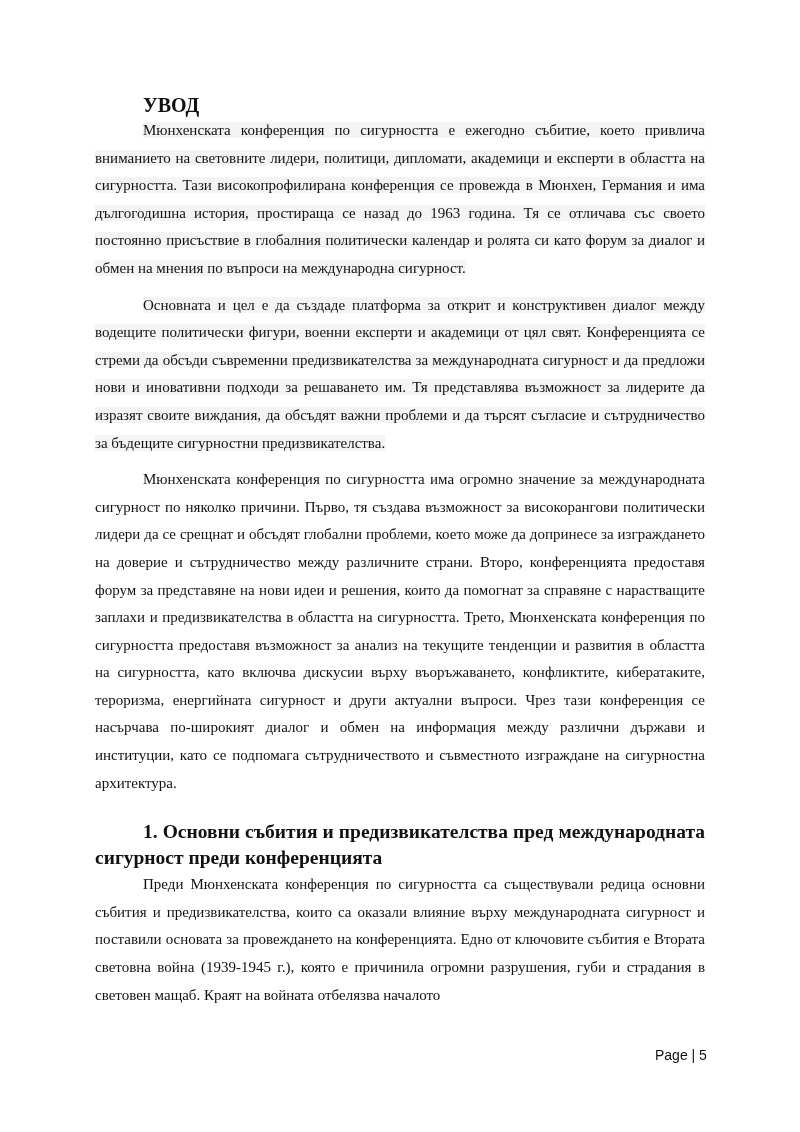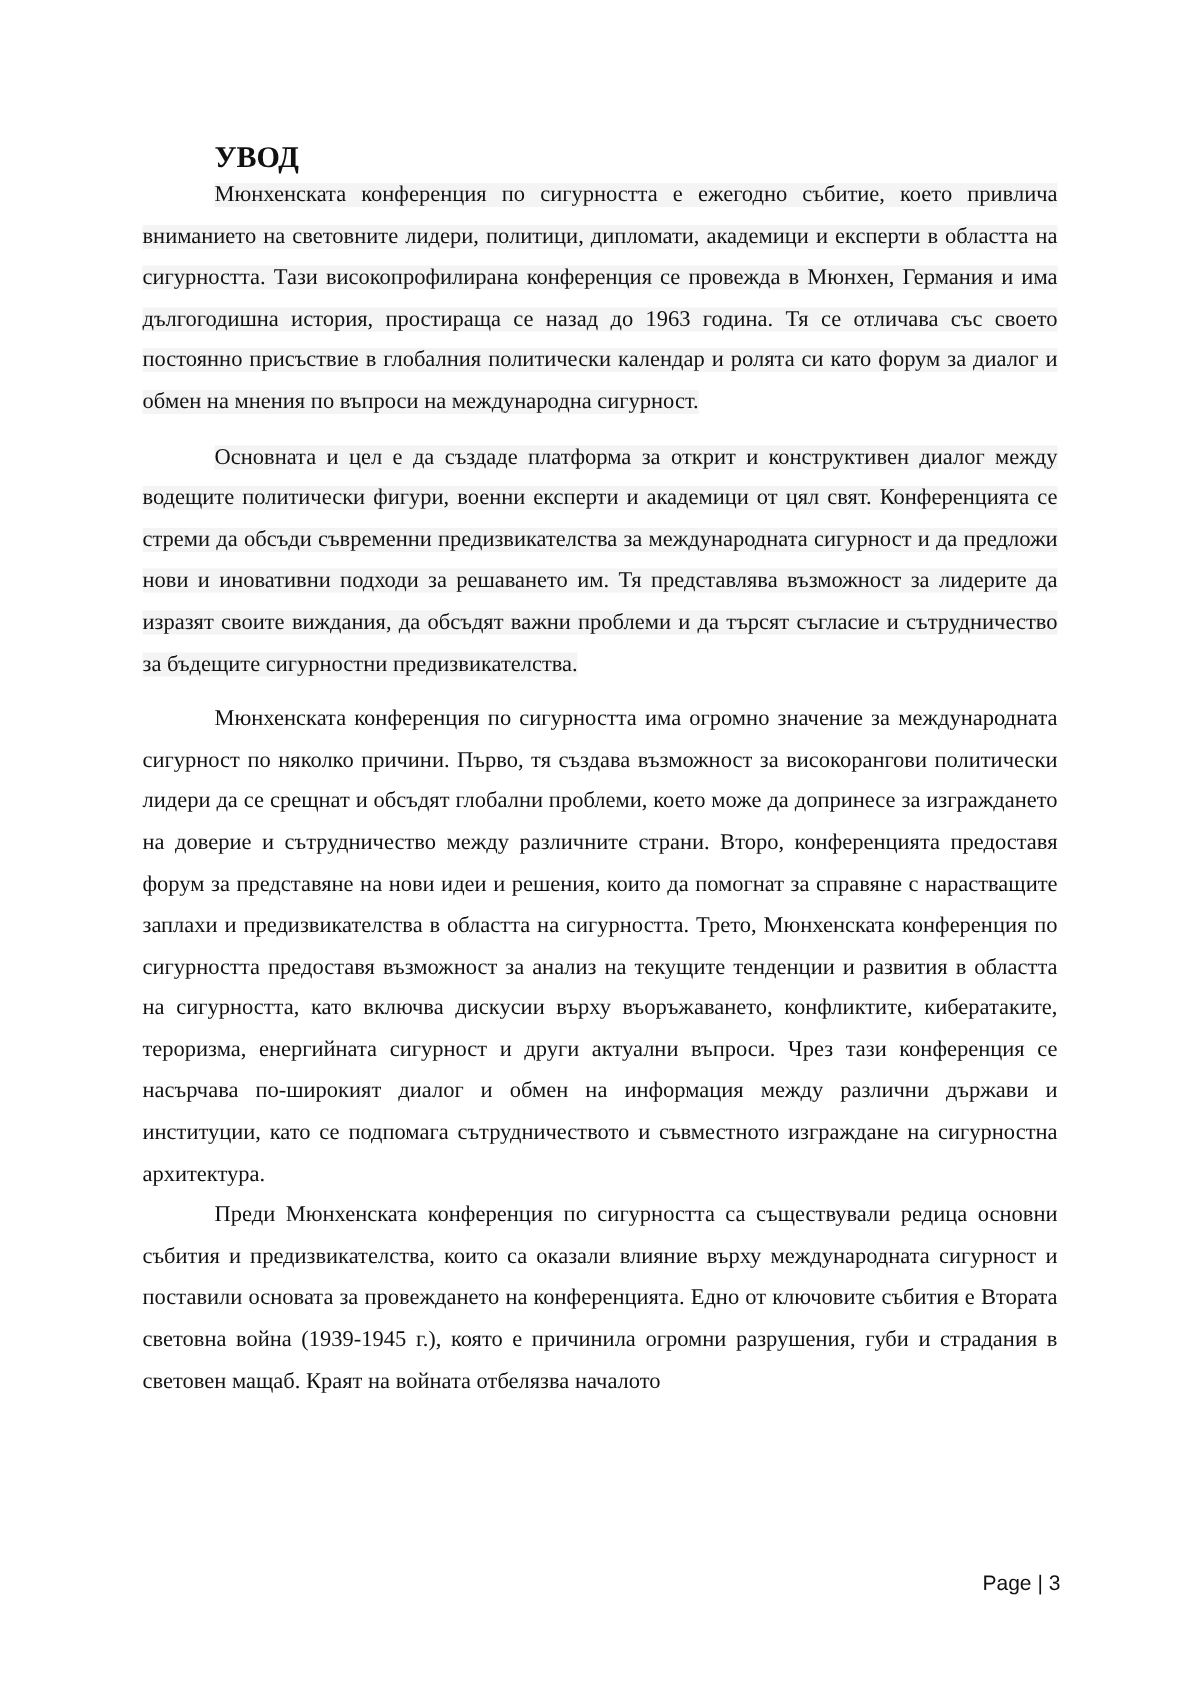--- a/index.html
+++ b/index.html
@@ -35,18 +35,19 @@
 <div class="page">
   <div class="content">
     <div class="h-intro">УВОД</div>
 
     <p class="body"><span class="hl">Мюнхенската конференция по сигурността е ежегодно събитие, което привлича вниманието на световните лидери, политици, дипломати, академици и експерти в областта на сигурността. Тази високопрофилирана конференция се провежда в Мюнхен, Германия и има дългогодишна история, простираща се назад до 1963 година. Тя се отличава със своето постоянно присъствие в глобалния политически календар и ролята си като форум за диалог и обмен на мнения по въпроси на международна сигурност.</span></p>
 
     <p class="body" style="margin-top:9px;"><span class="hl">Основната и цел е да създаде платформа за открит и конструктивен диалог между водещите политически фигури, военни експерти и академици от цял свят. Конференцията се стреми да обсъди съвременни предизвикателства за международната сигурност и да предложи нови и иновативни подходи за решаването им. Тя представлява възможност за лидерите да изразят своите виждания, да обсъдят важни проблеми и да търсят съгласие и сътрудничество за бъдещите сигурностни предизвикателства.</span></p>
 
     <p class="body" style="margin-top:9px;">Мюнхенската конференция по сигурността има огромно значение за международната сигурност по няколко причини. Първо, тя създава възможност за високорангови политически лидери да се срещнат и обсъдят глобални проблеми, което може да допринесе за изграждането на доверие и сътрудничество между различните страни. Второ, конференцията предоставя форум за представяне на нови идеи и решения, които да помогнат за справяне с нарастващите заплахи и предизвикателства в областта на сигурността. Трето, Мюнхенската конференция по сигурността предоставя възможност за анализ на текущите тенденции и развития в областта на сигурността, като включва дискусии върху въоръжаването, конфликтите, кибератаките, тероризма, енергийната сигурност и други актуални въпроси. Чрез тази конференция се насърчава по-широкият диалог и обмен на информация между различни държави и институции, като се подпомага сътрудничеството и съвместното изграждане на сигурностна архитектура.</p>
 
+    <div class="h-section" style="margin-top:22px;">1. Основни събития и предизвикателства пред международната сигурност преди конференцията</div>
 
     <p class="body">Преди Мюнхенската конференция по сигурността са съществували редица основни събития и предизвикателства, които са оказали влияние върху международната сигурност и поставили основата за провеждането на конференцията. Едно от ключовите събития е Втората световна война (1939-1945 г.), която е причинила огромни разрушения, губи и страдания в световен мащаб. Краят на войната отбелязва началото</p>
   </div>
 
-  <div class="footer">Page | 3</div>
+  <div class="footer">Page | 5</div>
 </div>
 
 </body></html>

